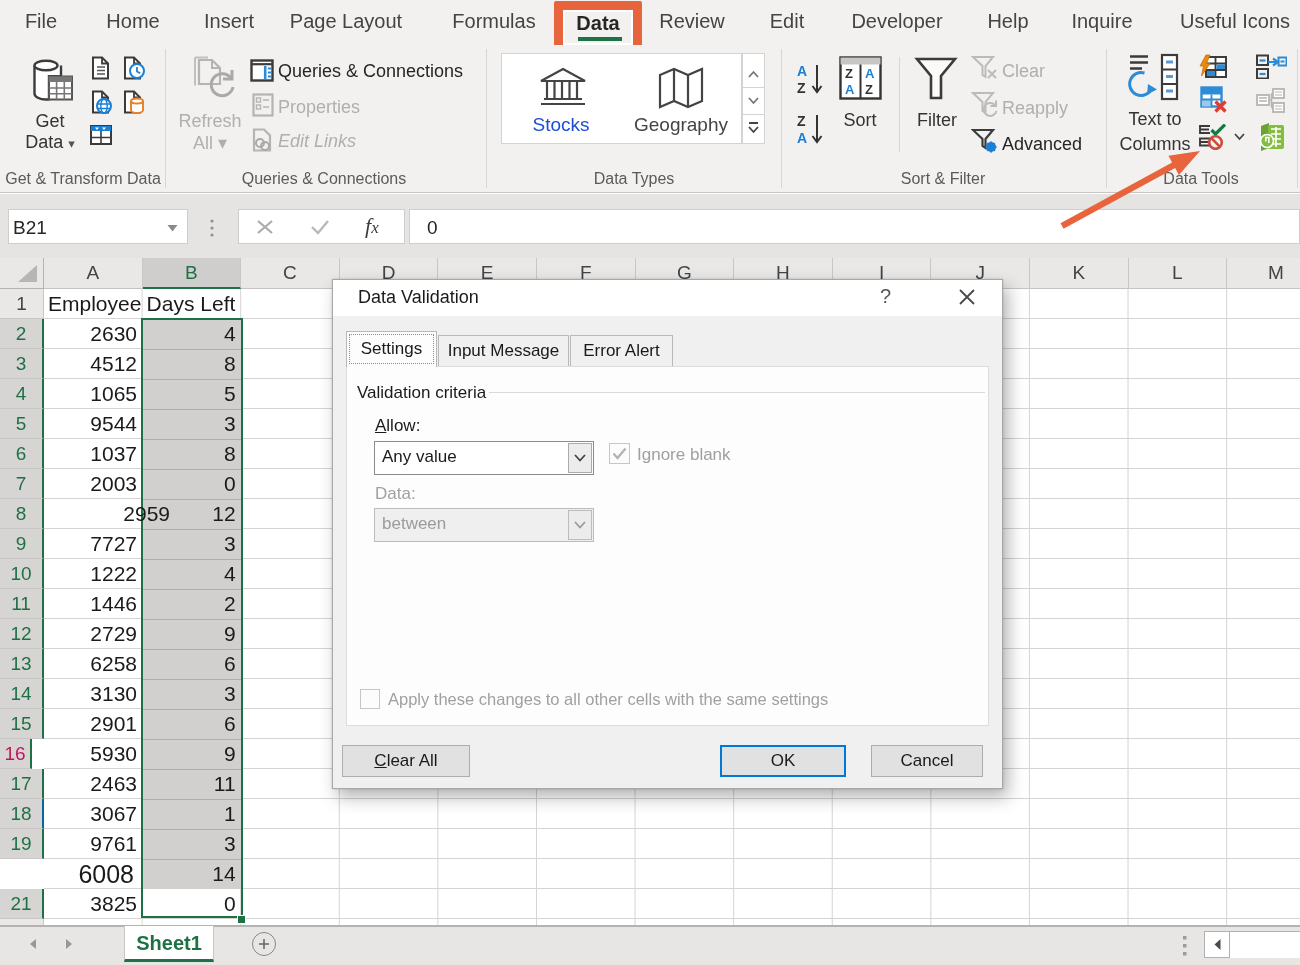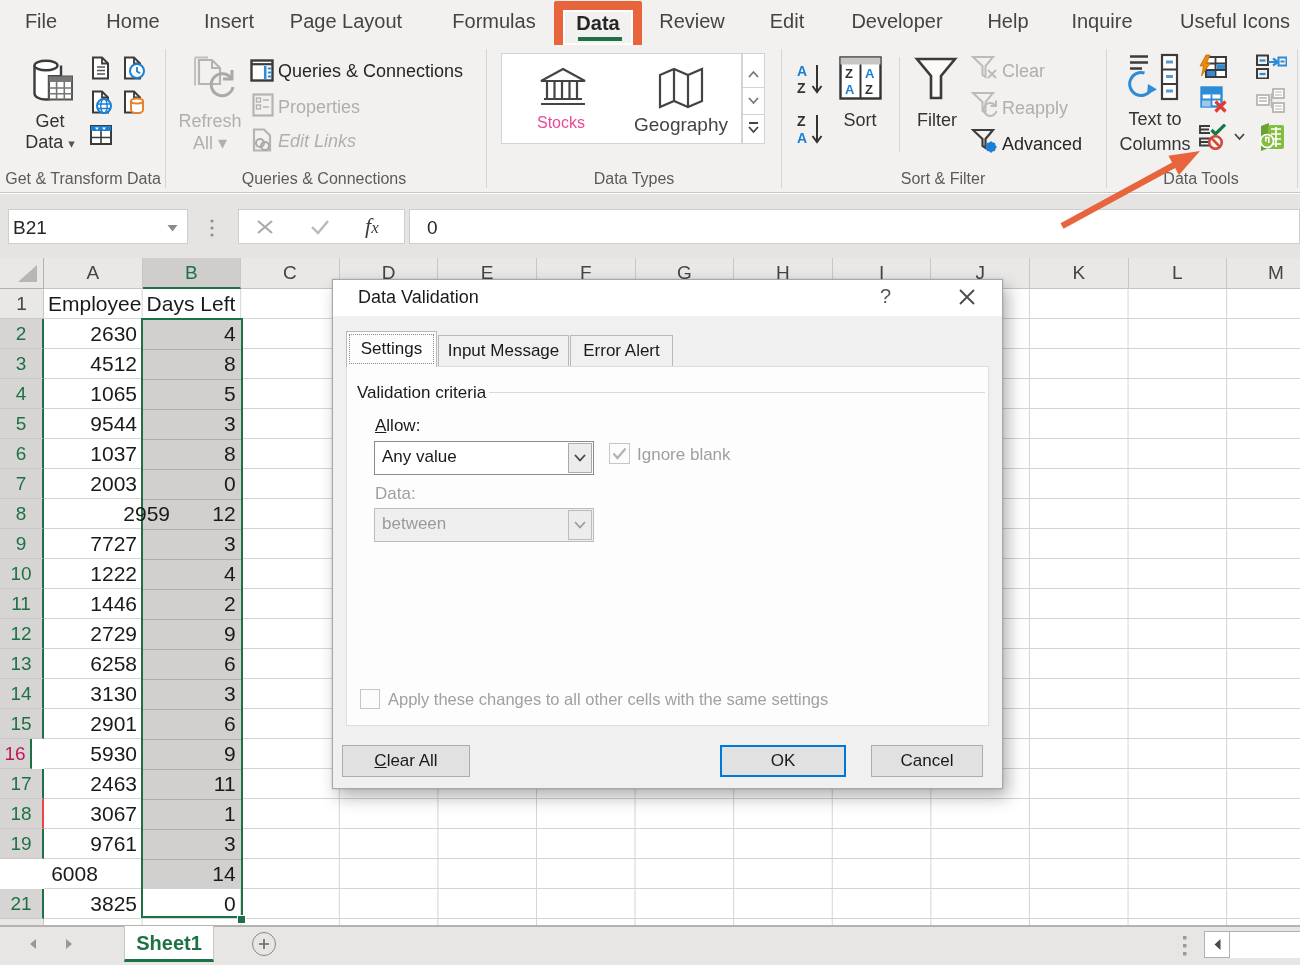--- a/index.html
+++ b/index.html
@@ -119,21 +119,21 @@
 <svg class="abs" style="left:746px;top:66px;" width="15" height="70" viewBox="0 0 15 70">
     <path d="M3 11 l4.5-5 l4.5 5" fill="none" stroke="#777" stroke-width="1.8"></path>
     <path d="M3 32 l4.5 5 l4.5-5" fill="none" stroke="#777" stroke-width="1.8"></path>
     <path d="M3 57 h9 M3 61 l4.5 5 l4.5-5" fill="none" stroke="#444" stroke-width="1.8"></path>
   </svg>
 <svg class="abs" style="left:537px;top:67px;" width="52" height="42" viewBox="0 0 52 42">
 <path d="M26 2 L48 14 H4 Z" fill="none" stroke="#444" stroke-width="2.2"></path>
 <path d="M10 14 v18 M17.5 14 v18 M25 14 v18 M32.5 14 v18 M40 14 v18" stroke="#444" stroke-width="2.2"></path>
 <path d="M7 32 h38 M4 37 h44" fill="none" stroke="#444" stroke-width="2.2"></path>
   </svg>
-<div class="abs ct" style="left:511px;top:114px;width:100px;font-size:16px;color:#ec4899;">Stocks</div>
+<div class="abs ct" style="left:511px;top:114px;width:100px;font-size:19px;color:#1d4ed8;">Stocks</div>
 <svg class="abs" style="left:657px;top:67px;" width="48" height="42" viewBox="0 0 48 42">
 <path d="M3 8 L17 2 L31 8 L45 2 V34 L31 40 L17 34 L3 40 Z" fill="none" stroke="#444" stroke-width="2.2"></path>
 <path d="M17 2 V34 M31 8 V40" stroke="#444" stroke-width="2.2"></path>
   </svg>
 <div class="abs ct" style="left:631px;top:114px;width:100px;font-size:19px;color:#444;">Geography</div>
 <svg class="abs" style="left:797px;top:63px;" width="30" height="34" viewBox="0 0 30 34">
 <text x="0" y="13" font-size="14" font-weight="bold" fill="#1B7FD4" font-family="Liberation Sans">A</text>
 <text x="0" y="30" font-size="14" font-weight="bold" fill="#333" font-family="Liberation Sans">Z</text>
 <path d="M20 2 v26 M15.5 23 l4.5 6 l4.5-6" fill="none" stroke="#333" stroke-width="2"></path>
   </svg>
@@ -281,21 +281,21 @@
 <div class="abs ct" style="left:0;top:241px;width:44px;height:30px;background:#D7D5D4;border-right:2px solid #1E7145;border-bottom:1px solid #C9C7C5;font-size:19px;color:#1E7145;line-height:29px;">8</div>
 <div class="abs ct" style="left:0;top:271px;width:44px;height:30px;background:#D7D5D4;border-right:2px solid #1E7145;border-bottom:1px solid #C9C7C5;font-size:19px;color:#1E7145;line-height:29px;">9</div>
 <div class="abs ct" style="left:0;top:301px;width:44px;height:30px;background:#D7D5D4;border-right:2px solid #1E7145;border-bottom:1px solid #C9C7C5;font-size:19px;color:#1E7145;line-height:29px;">10</div>
 <div class="abs ct" style="left:0;top:331px;width:44px;height:30px;background:#D7D5D4;border-right:2px solid #1E7145;border-bottom:1px solid #C9C7C5;font-size:19px;color:#1E7145;line-height:29px;">11</div>
 <div class="abs ct" style="left:0;top:361px;width:44px;height:30px;background:#D7D5D4;border-right:2px solid #1E7145;border-bottom:1px solid #C9C7C5;font-size:19px;color:#1E7145;line-height:29px;">12</div>
 <div class="abs ct" style="left:0;top:391px;width:44px;height:30px;background:#D7D5D4;border-right:2px solid #1E7145;border-bottom:1px solid #C9C7C5;font-size:19px;color:#1E7145;line-height:29px;">13</div>
 <div class="abs ct" style="left:0;top:421px;width:44px;height:30px;background:#D7D5D4;border-right:2px solid #1E7145;border-bottom:1px solid #C9C7C5;font-size:19px;color:#1E7145;line-height:29px;">14</div>
 <div class="abs ct" style="left:0;top:451px;width:44px;height:30px;background:#D7D5D4;border-right:2px solid #1E7145;border-bottom:1px solid #C9C7C5;font-size:19px;color:#1E7145;line-height:29px;">15</div>
 <div class="abs ct" style="left:0;top:481px;width:32px;height:30px;background:#D7D5D4;border-right:2px solid #1E7145;border-bottom:1px solid #C9C7C5;font-size:19px;color:#be185d;line-height:29px;">16</div>
 <div class="abs ct" style="left:0;top:511px;width:44px;height:30px;background:#D7D5D4;border-right:2px solid #1E7145;border-bottom:1px solid #C9C7C5;font-size:19px;color:#1E7145;line-height:29px;">17</div>
-<div class="abs ct" style="left:0;top:541px;width:44px;height:30px;background:#D7D5D4;border-right:2px solid #ef4444;border-bottom:1px solid #C9C7C5;font-size:19px;color:#1E7145;line-height:29px;">18</div>
+<div class="abs ct" style="left:0;top:541px;width:44px;height:30px;background:#D7D5D4;border-right:2px solid #0369a1;border-bottom:1px solid #C9C7C5;font-size:19px;color:#1E7145;line-height:29px;">18</div>
 <div class="abs ct" style="left:0;top:571px;width:44px;height:30px;background:#D7D5D4;border-right:2px solid #1E7145;border-bottom:1px solid #C9C7C5;font-size:19px;color:#1E7145;line-height:29px;">19</div>
 <div class="abs ct" style="left:0;top:601px;width:44px;height:30px;background:#D7D5D4;border-right:2px solid #1E7145;border-bottom:1px solid #C9C7C5;font-size:19px;color:#1E7145;line-height:29px;margin-top:34px;">20</div>
 <div class="abs ct" style="left:0;top:631px;width:44px;height:30px;background:#D7D5D4;border-right:2px solid #1E7145;border-bottom:1px solid #C9C7C5;font-size:19px;color:#1E7145;line-height:29px;">21</div>
 <div class="abs ct" style="left:0;top:661px;width:44px;height:30px;background:#E9E8E7;border-right:1px solid #C9C7C5;border-bottom:1px solid #C9C7C5;font-size:19px;color:#444;line-height:29px;">22</div>
 <div class="abs" style="left:44px;top:31px;width:1256px;height:636px;background-image:linear-gradient(to right,#D6D4D2 1px,transparent 1px),linear-gradient(to bottom,#D6D4D2 1px,transparent 1px);background-size:98.6px 30px;background-position:-1px -1px;"></div>
 <div class="abs" style="left:142.6px;top:61px;width:98.6px;height:570px;background-color:#D1D0CF;background-image:linear-gradient(to bottom,#AEAEAD 1px,transparent 1px);background-size:30px 30px;"></div>
 <div class="abs" style="left:141.1px;top:59.5px;width:101.6px;height:600.5px;border:2.5px solid #1E7145;"></div>
 <div class="abs" style="left:237.2px;top:657px;width:9px;height:9px;background:#1E7145;border:1.5px solid #fff;"></div>
 <div class="abs" style="left:48px;top:31px;width:90px;height:30px;font-size:21px;color:#1a1a1a;line-height:30px;">Employee</div>
 <div class="abs" style="left:146.6px;top:31px;width:94px;height:30px;font-size:21px;color:#1a1a1a;line-height:30px;">Days Left</div>
@@ -328,21 +328,21 @@
 <div class="abs" style="left:44px;top:451px;width:93px;height:30px;font-size:21px;color:#1a1a1a;line-height:30px;text-align:right;">2901</div>
 <div class="abs" style="left:142.6px;top:451px;width:93px;height:30px;font-size:21px;color:#1a1a1a;line-height:30px;text-align:right;">6</div>
 <div class="abs" style="left:44px;top:481px;width:93px;height:30px;font-size:21px;color:#1a1a1a;line-height:30px;text-align:right;">5930</div>
 <div class="abs" style="left:142.6px;top:481px;width:93px;height:30px;font-size:21px;color:#1a1a1a;line-height:30px;text-align:right;">9</div>
 <div class="abs" style="left:44px;top:511px;width:93px;height:30px;font-size:21px;color:#1a1a1a;line-height:30px;text-align:right;">2463</div>
 <div class="abs" style="left:142.6px;top:511px;width:93px;height:30px;font-size:21px;color:#1a1a1a;line-height:30px;text-align:right;">11</div>
 <div class="abs" style="left:44px;top:541px;width:93px;height:30px;font-size:21px;color:#1a1a1a;line-height:30px;text-align:right;">3067</div>
 <div class="abs" style="left:142.6px;top:541px;width:93px;height:30px;font-size:21px;color:#1a1a1a;line-height:30px;text-align:right;">1</div>
 <div class="abs" style="left:44px;top:571px;width:93px;height:30px;font-size:21px;color:#1a1a1a;line-height:30px;text-align:right;">9761</div>
 <div class="abs" style="left:142.6px;top:571px;width:93px;height:30px;font-size:21px;color:#1a1a1a;line-height:30px;text-align:right;">3</div>
-<div class="abs" style="left:28px;top:601px;width:93px;height:30px;font-size:21px;color:#1a1a1a;line-height:30px;text-align:center;">6008</div>
+<div class="abs" style="left:41px;top:601px;width:93px;height:30px;font-size:25px;color:#1a1a1a;line-height:30px;text-align:right;">6008</div>
 <div class="abs" style="left:142.6px;top:601px;width:93px;height:30px;font-size:21px;color:#1a1a1a;line-height:30px;text-align:right;">14</div>
 <div class="abs" style="left:44px;top:631px;width:93px;height:30px;font-size:21px;color:#1a1a1a;line-height:30px;text-align:right;">3825</div>
 <div class="abs" style="left:142.6px;top:631px;width:93px;height:30px;font-size:21px;color:#1a1a1a;line-height:30px;text-align:right;">0</div>
 </div>
 <div class="abs" style="left:0;top:925px;width:1300px;height:40px;background:#E8E6E5;border-top:2px solid #B5B3B1;"></div>
 <svg class="abs" style="left:28px;top:937px;" width="10" height="14" viewBox="0 0 10 14">
     <path d="M8 2 L2 7 L8 12 Z" fill="#9A9896"></path>
   </svg>
 <svg class="abs" style="left:64px;top:937px;" width="10" height="14" viewBox="0 0 10 14">
     <path d="M2 2 L8 7 L2 12 Z" fill="#9A9896"></path>

